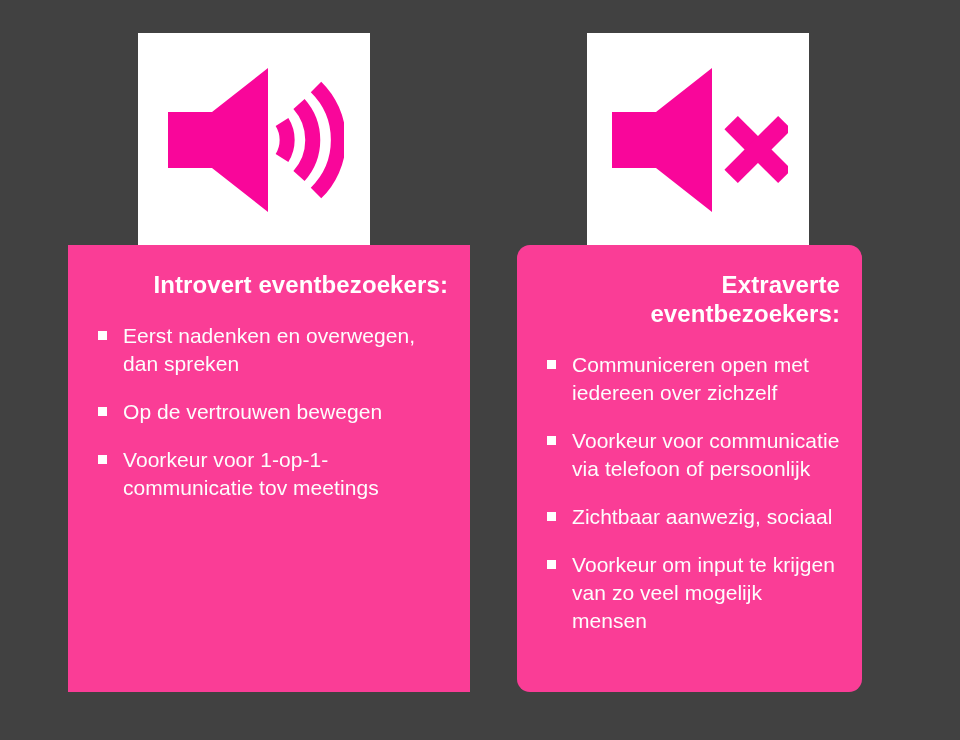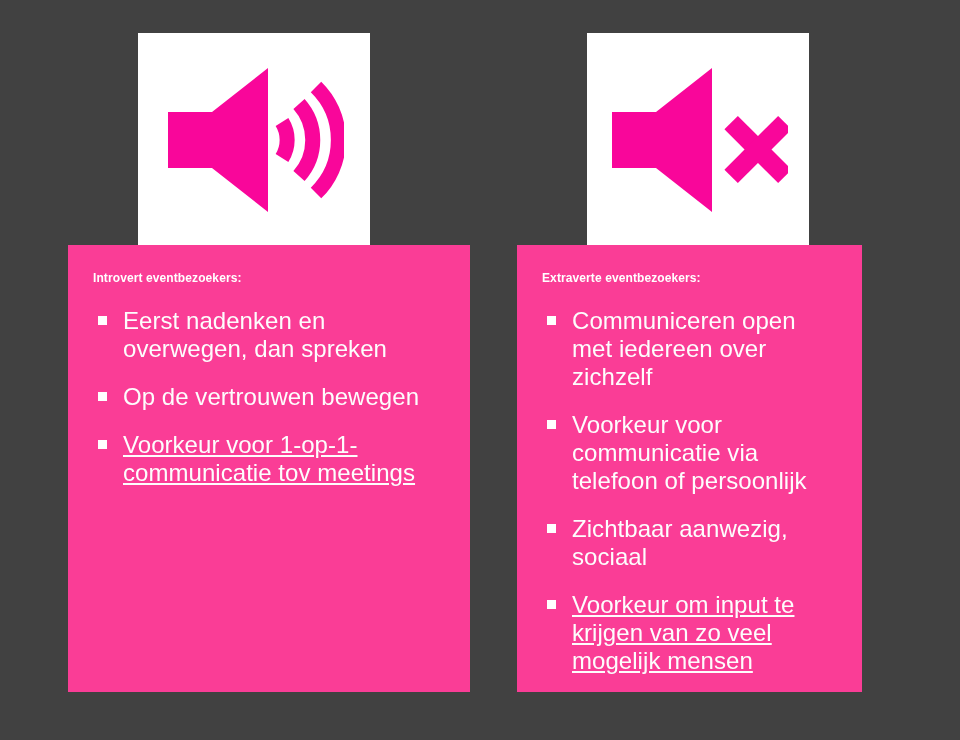--- a/index.html
+++ b/index.html
@@ -36,46 +36,47 @@
   .icon-plate.right { left: 587px; top: 33px; width: 222px; height: 213px; }
 
   
   .card {
     position: absolute;
     background: #fa3d96;
     box-sizing: border-box;
     padding: 26px 22px 22px 25px;
   }
   .card.left  { left: 68px;  top: 245px; width: 402px; height: 447px; }
-  .card.right { left: 517px; top: 245px; width: 345px; height: 447px; }
+  .card.right { left: 517px; top: 245px; width: 345px; height: 447px; border-radius: 13px; }
 
   .card-title {
     color: #ffffff;
-    font-size: 12px;
+    font-size: 24px;
     font-weight: bold;
     letter-spacing: 0.1px;
     margin: 0 0 22px 0;
     line-height: 1.2;
+    text-align: right;
   }
 
   .bullet-list {
     list-style: none;
     margin: 0;
     padding: 0;
   }
   .bullet-item {
     position: relative;
     padding-left: 30px;
     color: #fdfdfd;
-    font-size: 24px;
+    font-size: 21px;
     line-height: 28px;
     margin-bottom: 20px;
     letter-spacing: 0.05px;
   }
-  .bullet-item:last-child { margin-bottom: 12px; text-decoration: underline; }
+  .bullet-item:last-child { margin-bottom: 12px; }
   .bullet-marker {
     position: absolute;
     left: 5px;
     top: 9px;
     width: 9px;
     height: 9px;
     background: #ffffff;
   }
 </style>
 </head>

